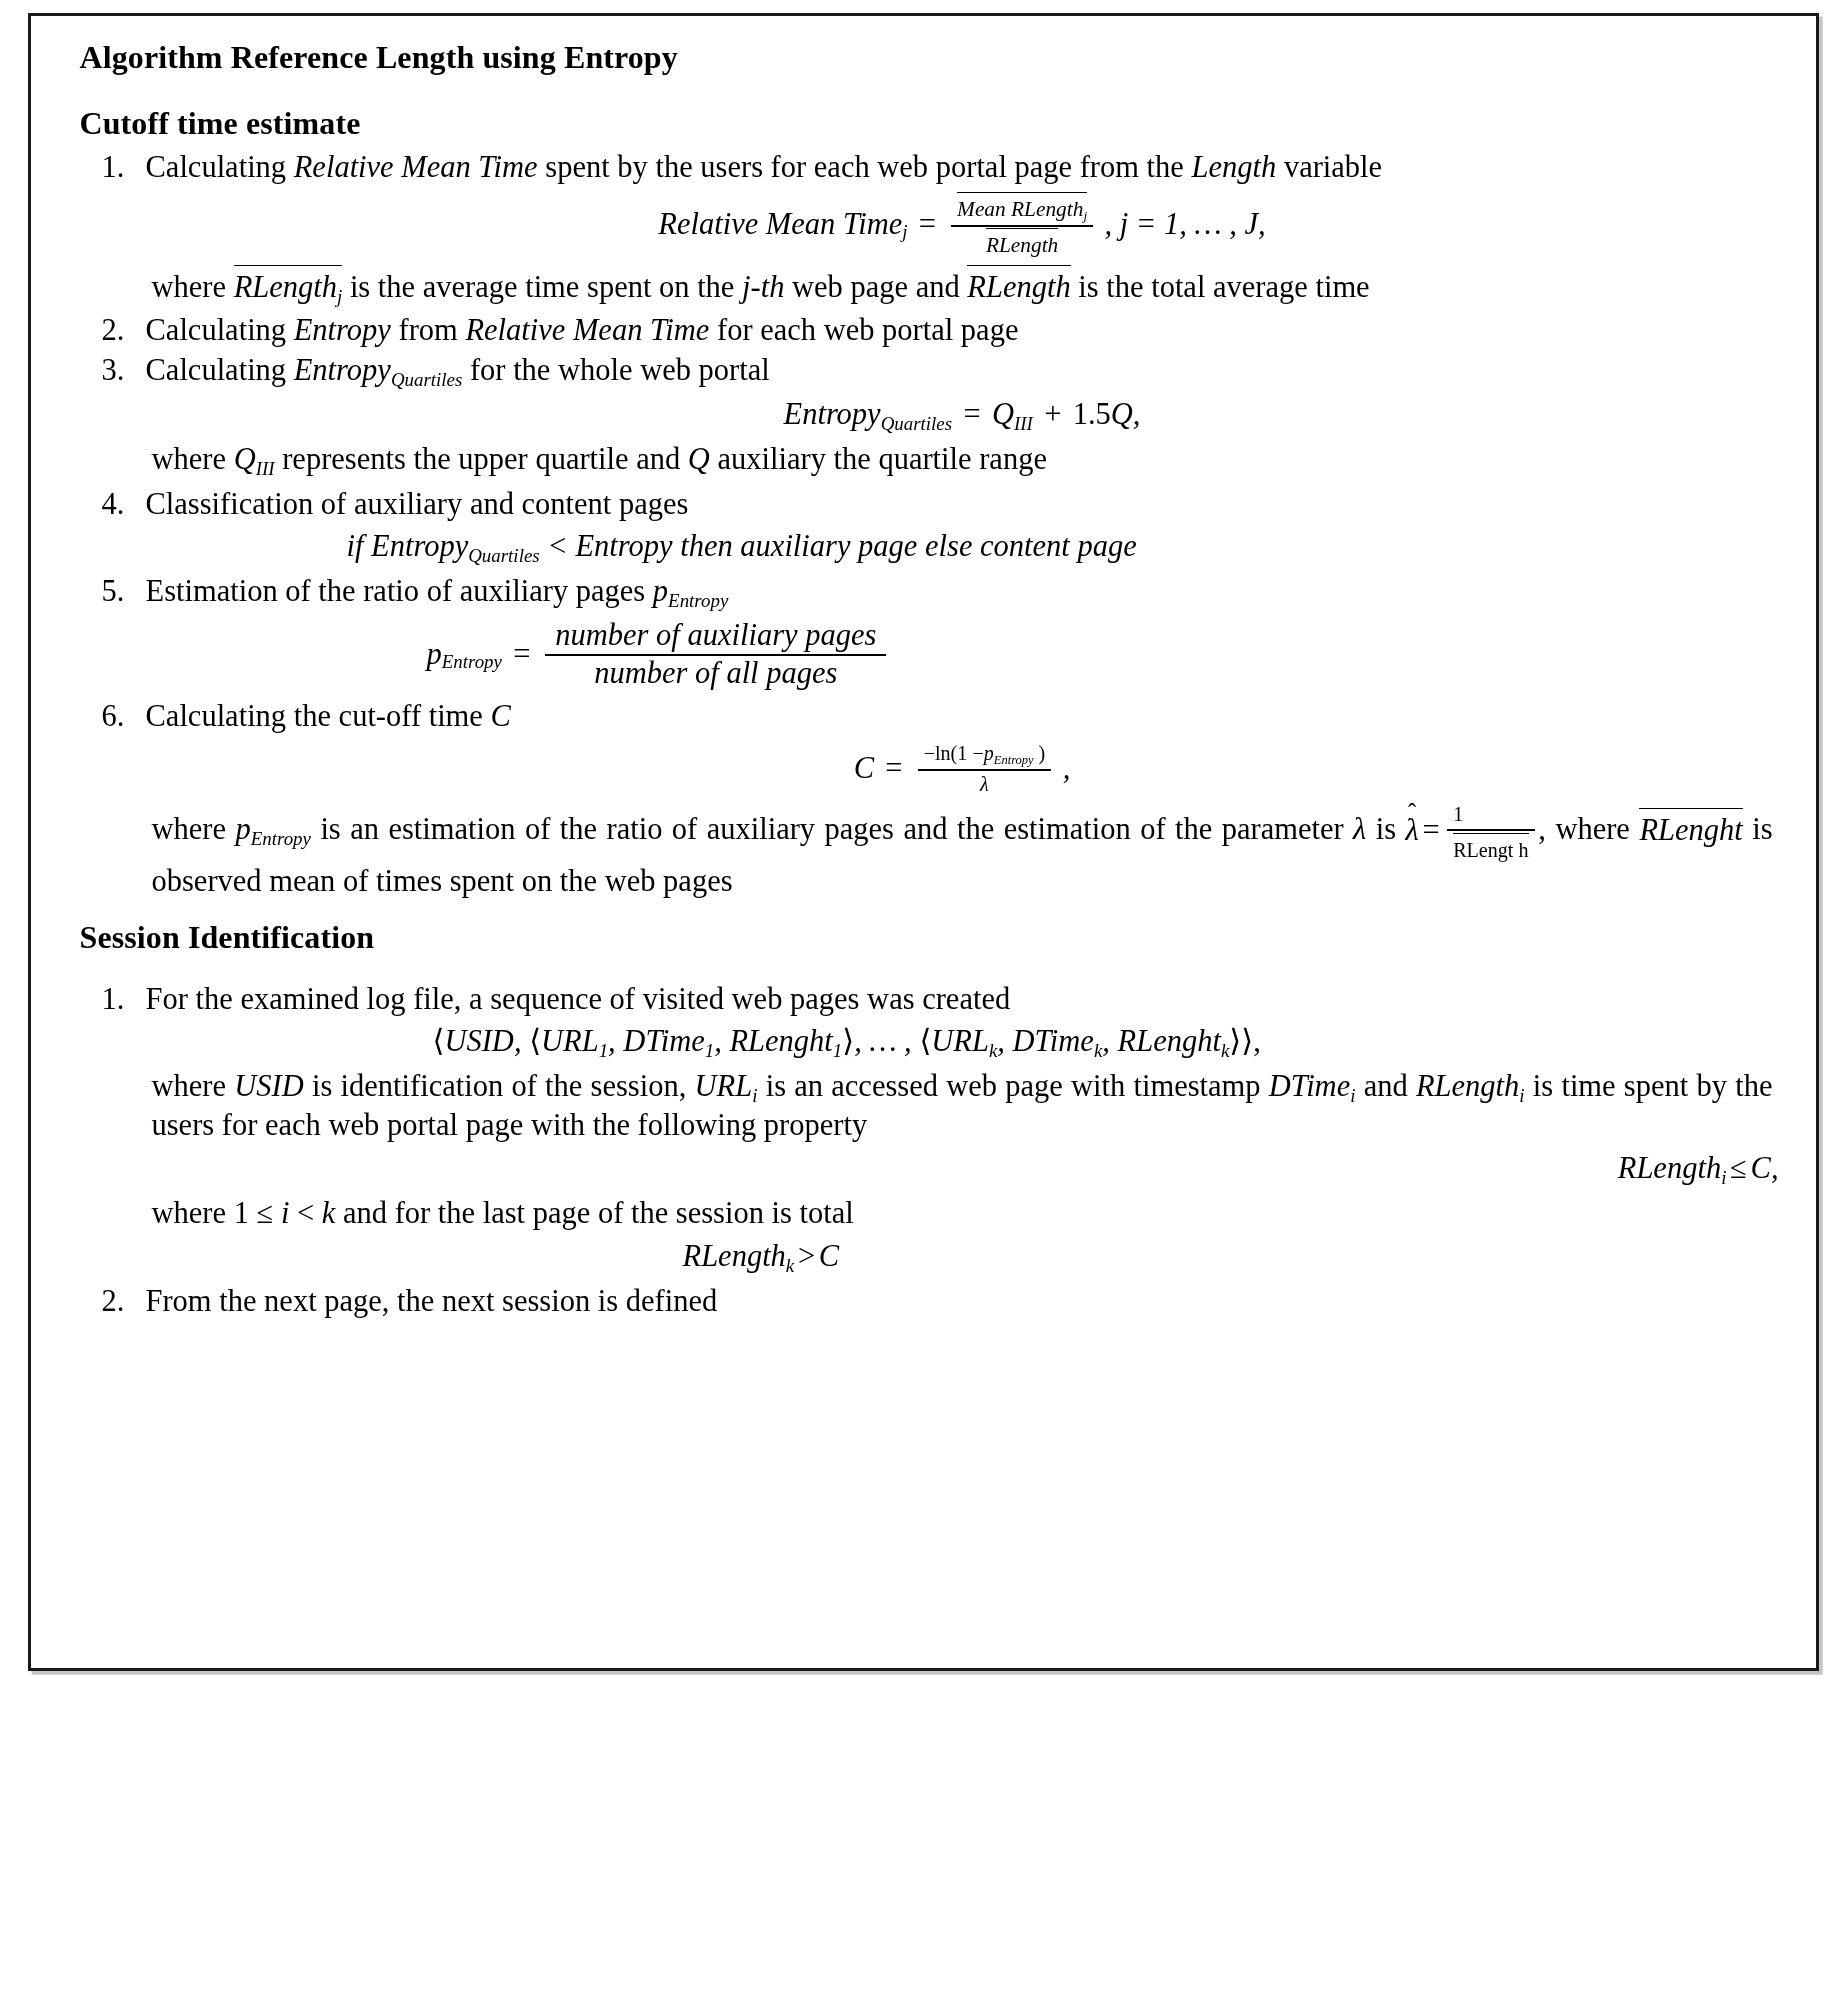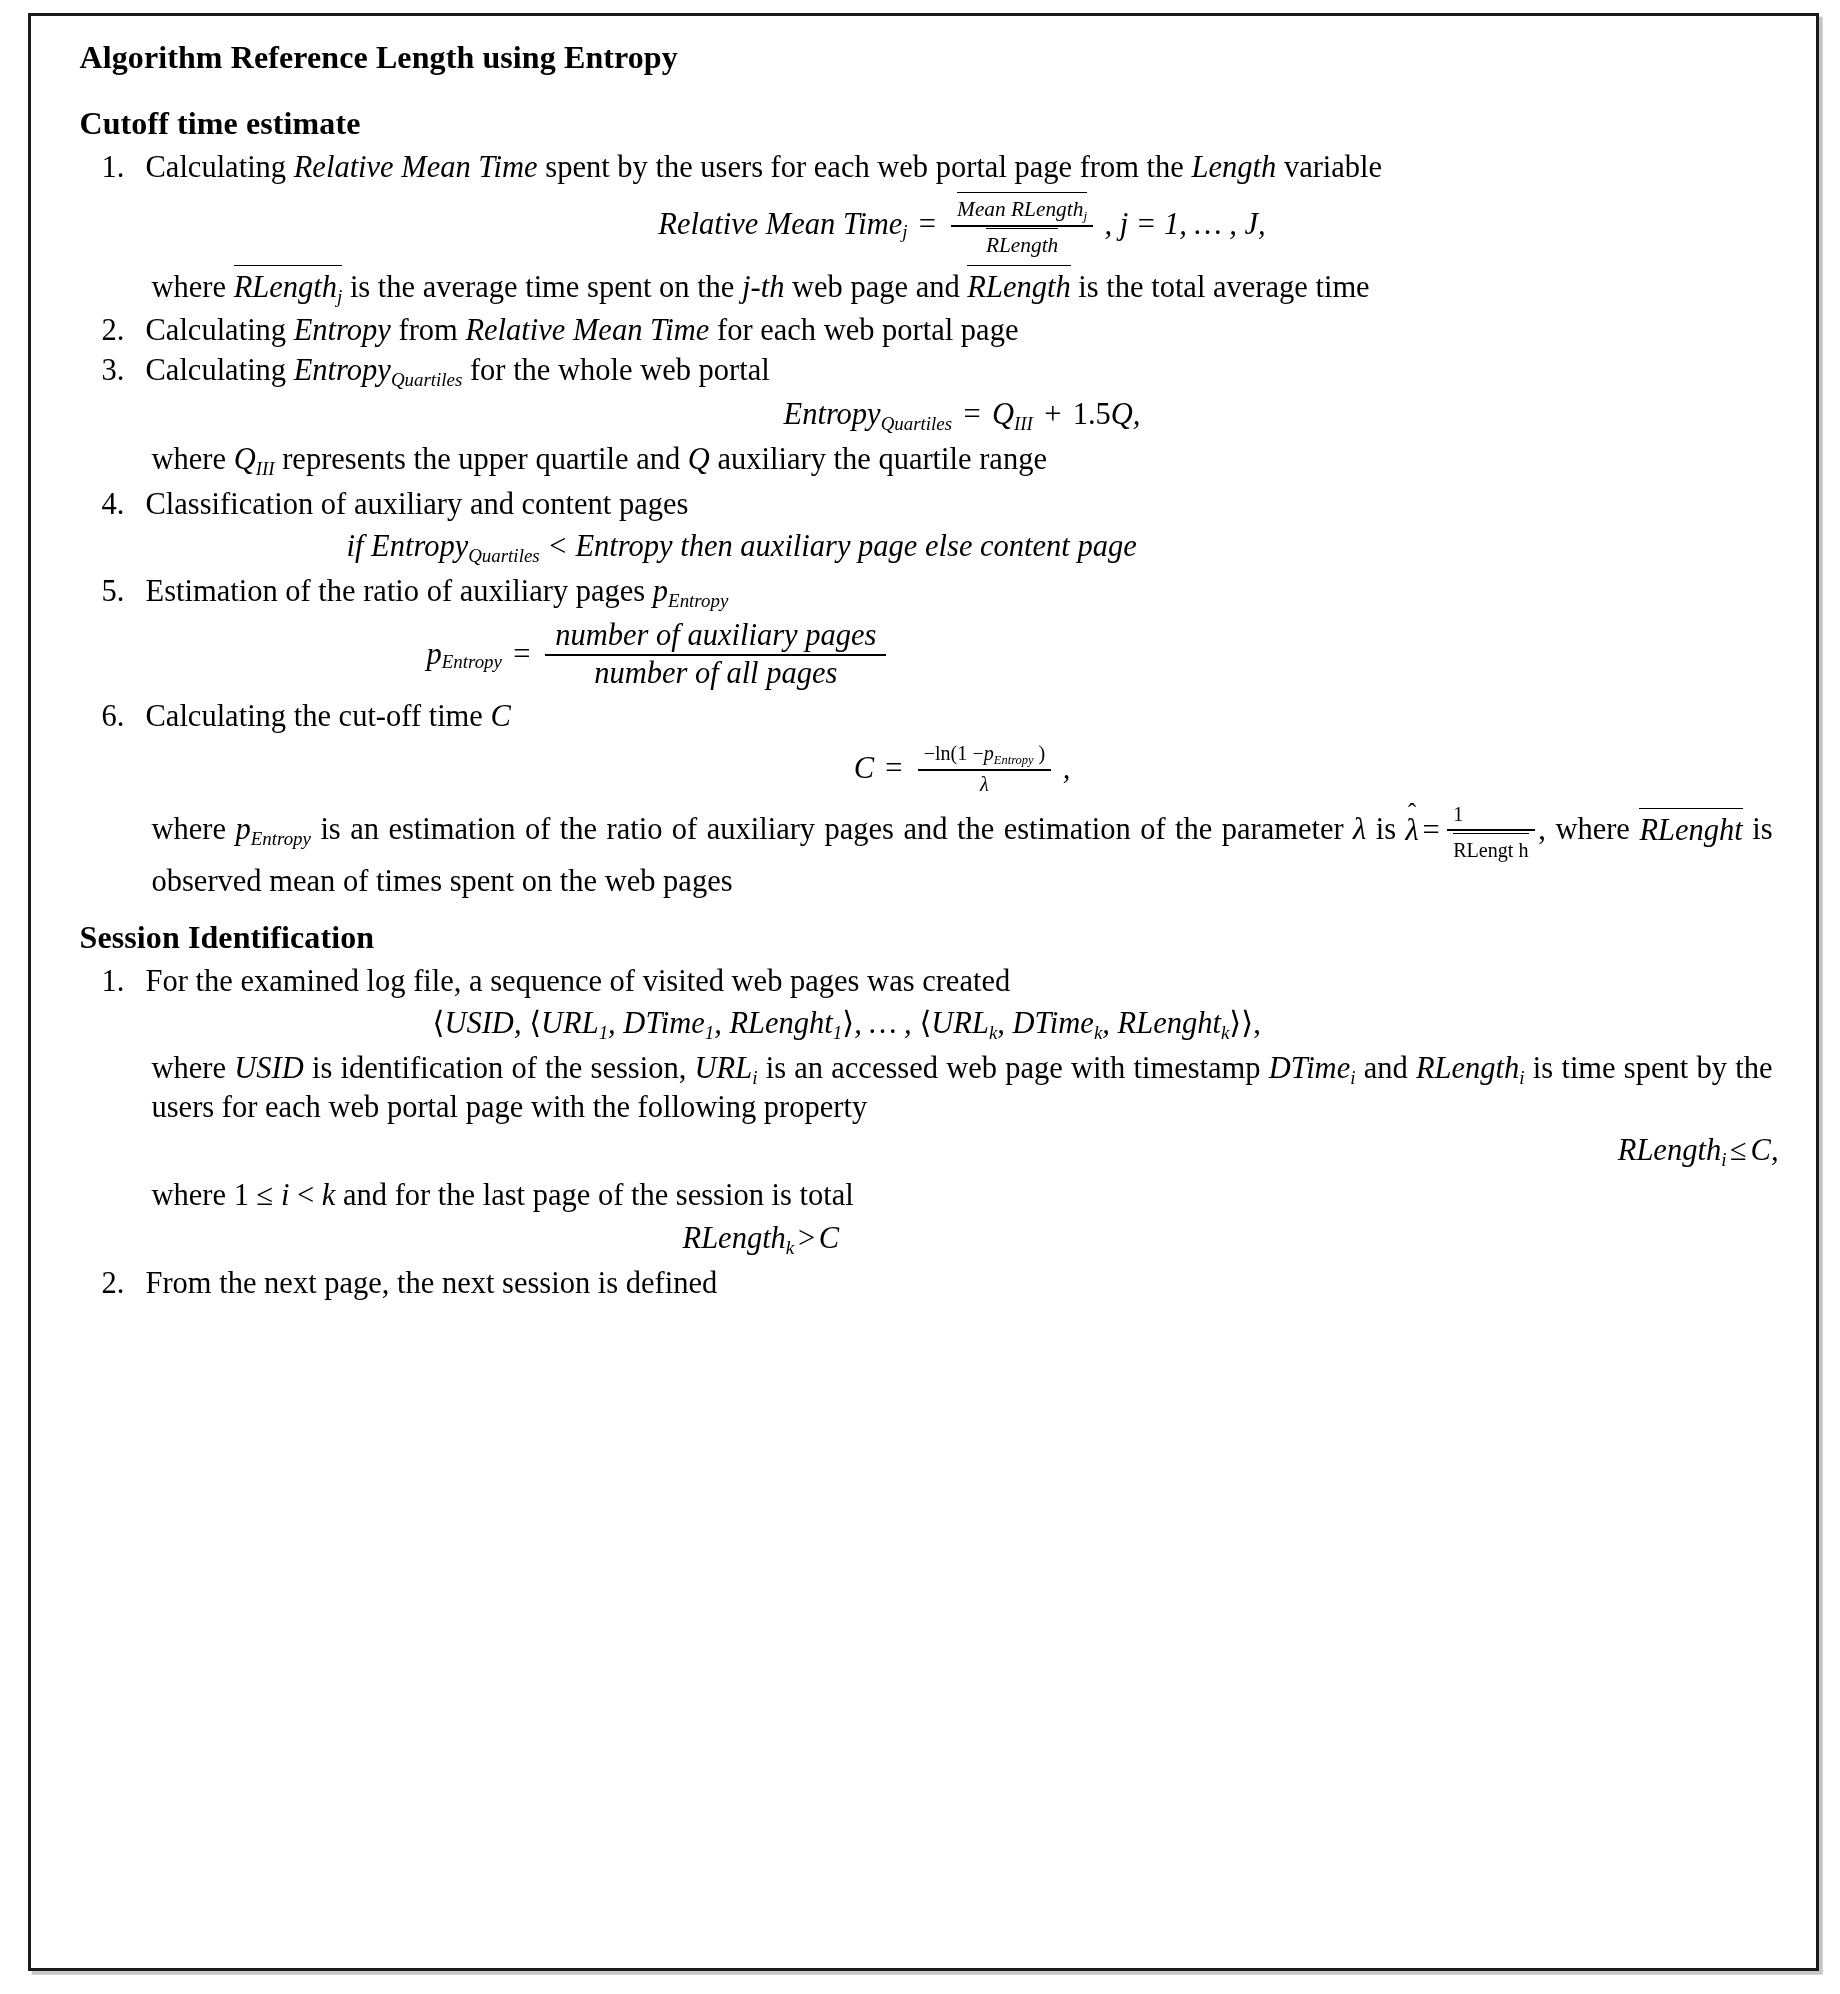--- a/index.html
+++ b/index.html
@@ -14,21 +14,21 @@
     color: #000000;
     overflow: hidden;
   }
 
   
   #algo-frame {
     position: absolute;
     left: 27.5px;
     top: 13.4px;
     width: 1791px;
-    height: 1958px;
+    height: 1658px;
     border: 3.1px solid #1a1a1a;
     box-sizing: border-box;
     background: #ffffff;
     box-shadow: 3.7px 3.7px 0 0 rgba(150,150,150,0.55);
   }
   #algo-body {
     position: absolute;
     left: 0; top: 0; right: 0; bottom: 0;
     padding: 23px 37px 12.2px 49px;
     box-sizing: border-box;
@@ -37,21 +37,21 @@
   
   .h-title,
   .h-sub {
     font-weight: bold;
     font-size: 32px;
     line-height: 1.18;
     letter-spacing: 0.1px;
   }
   .h-title { margin: 0 0 28px 0; }
   .h-sub   { margin: 0 0 6.1px 0; }
-  .h-sub.sess { margin-top: 18.3px; margin-bottom: 6px; }
+  .h-sub.sess { margin-top: 18.3px; margin-bottom: 24px; }
 
   ol.steps {
     list-style: none;
     margin: 0;
     padding: 0;
   }
   ol.steps > li {
     position: relative;
     padding-left: 66px;
     font-size: 30.5px;

